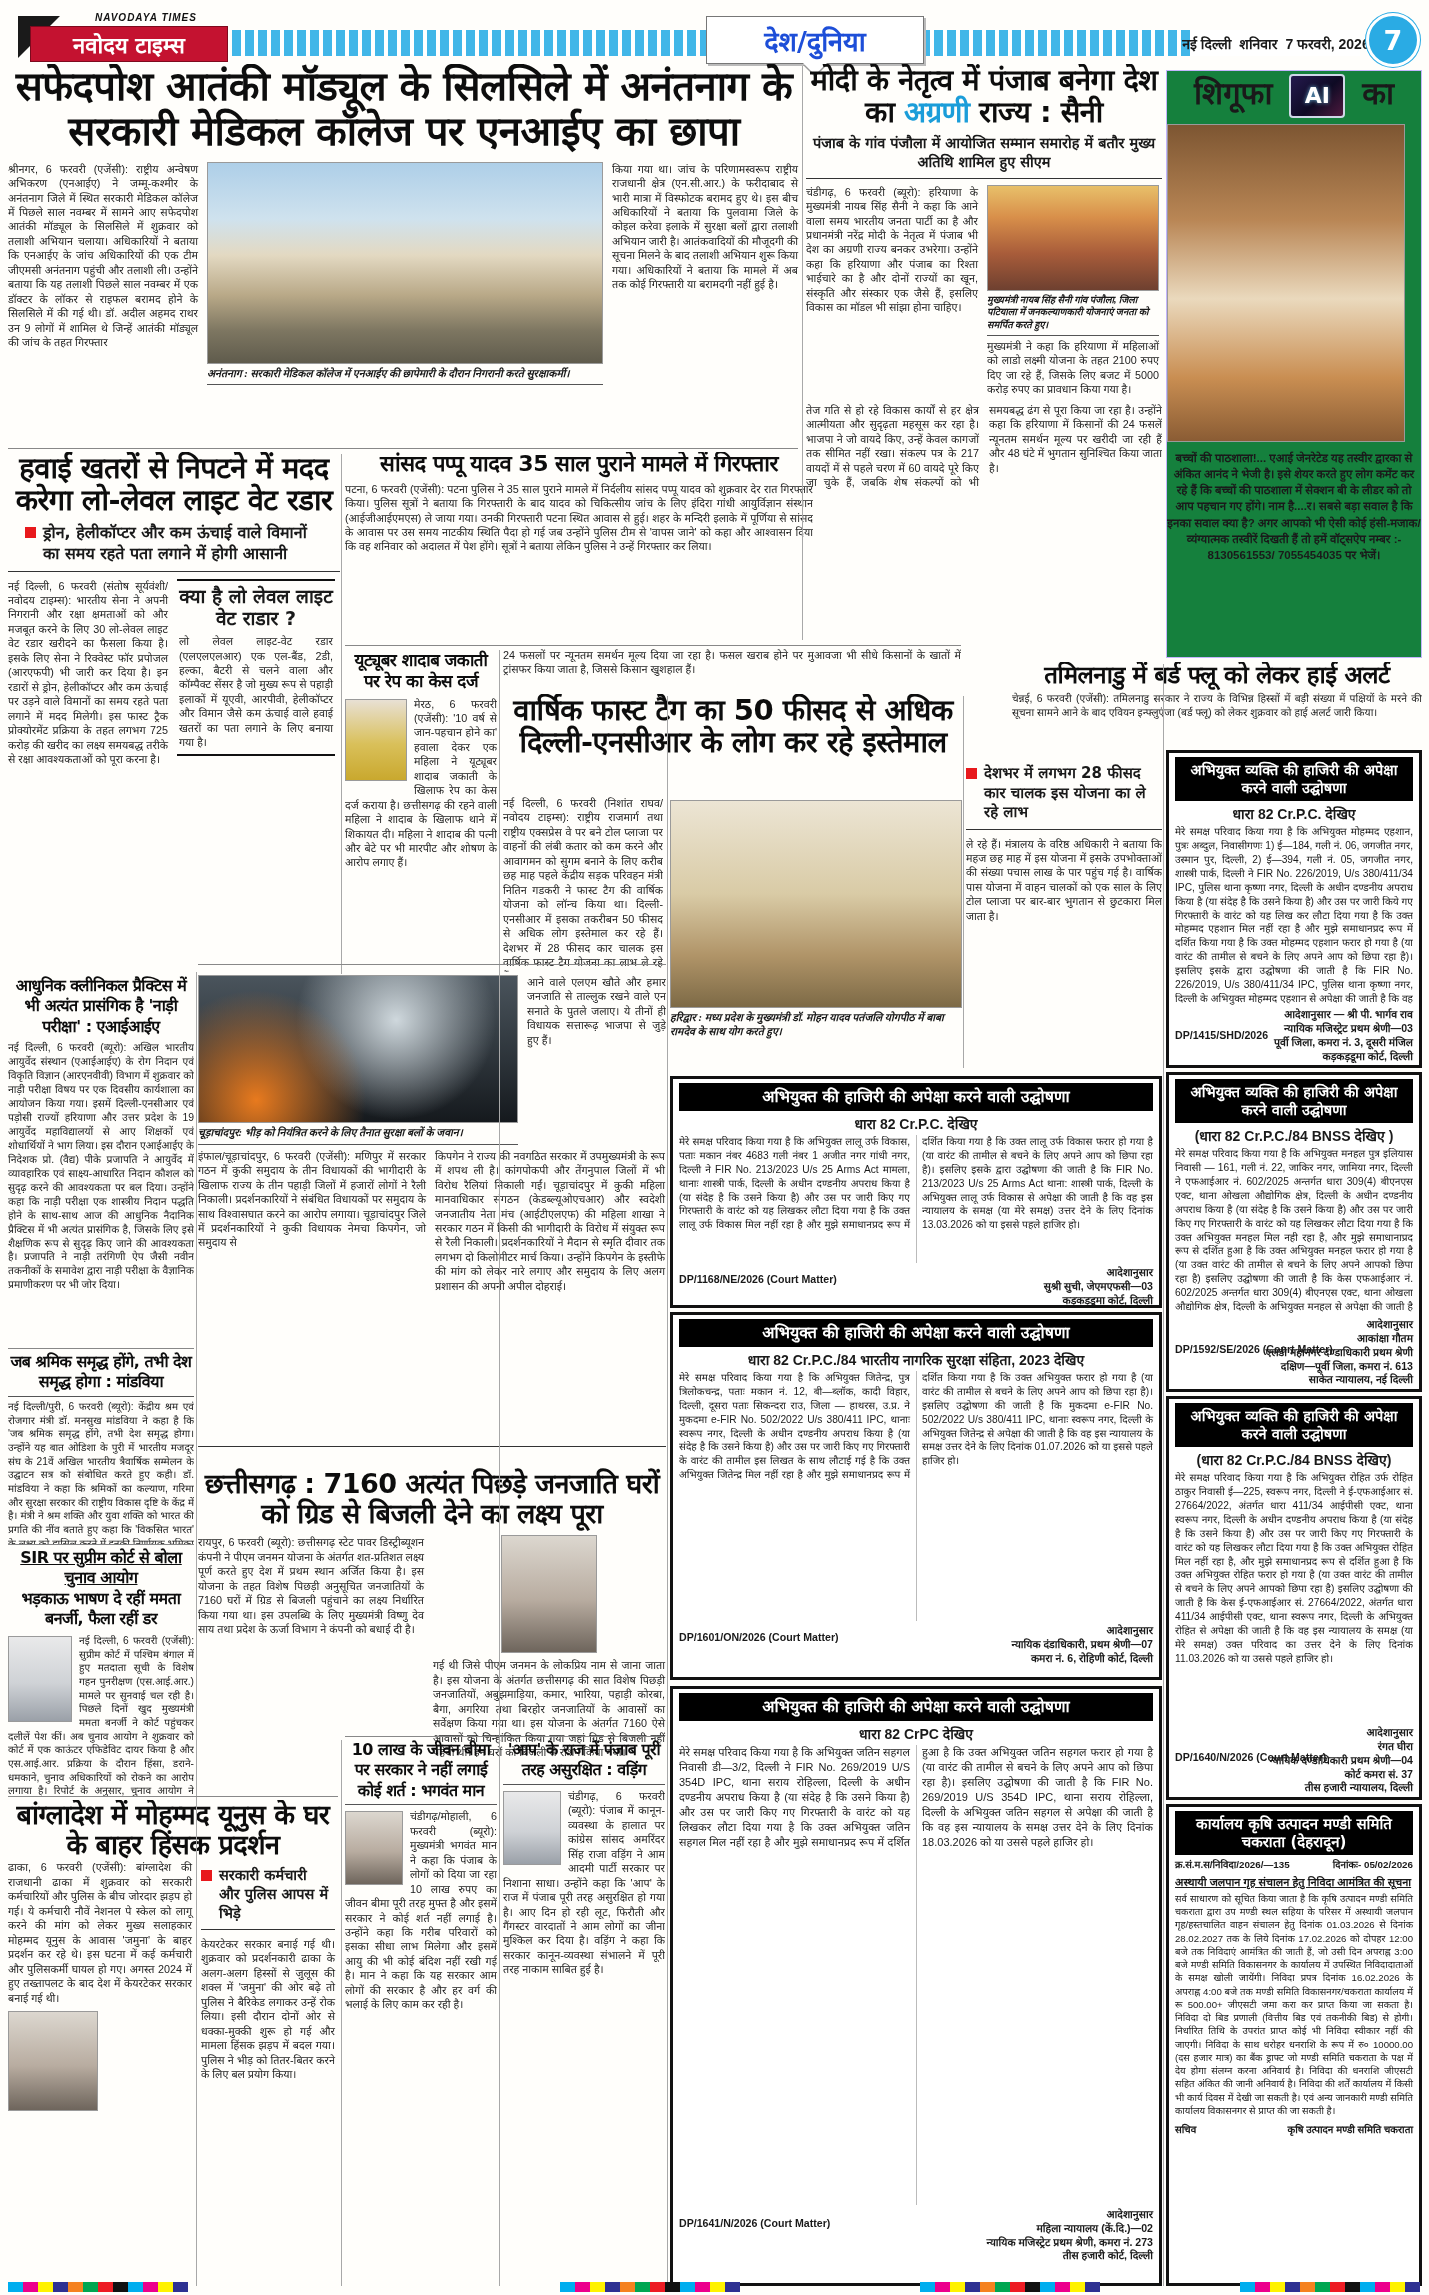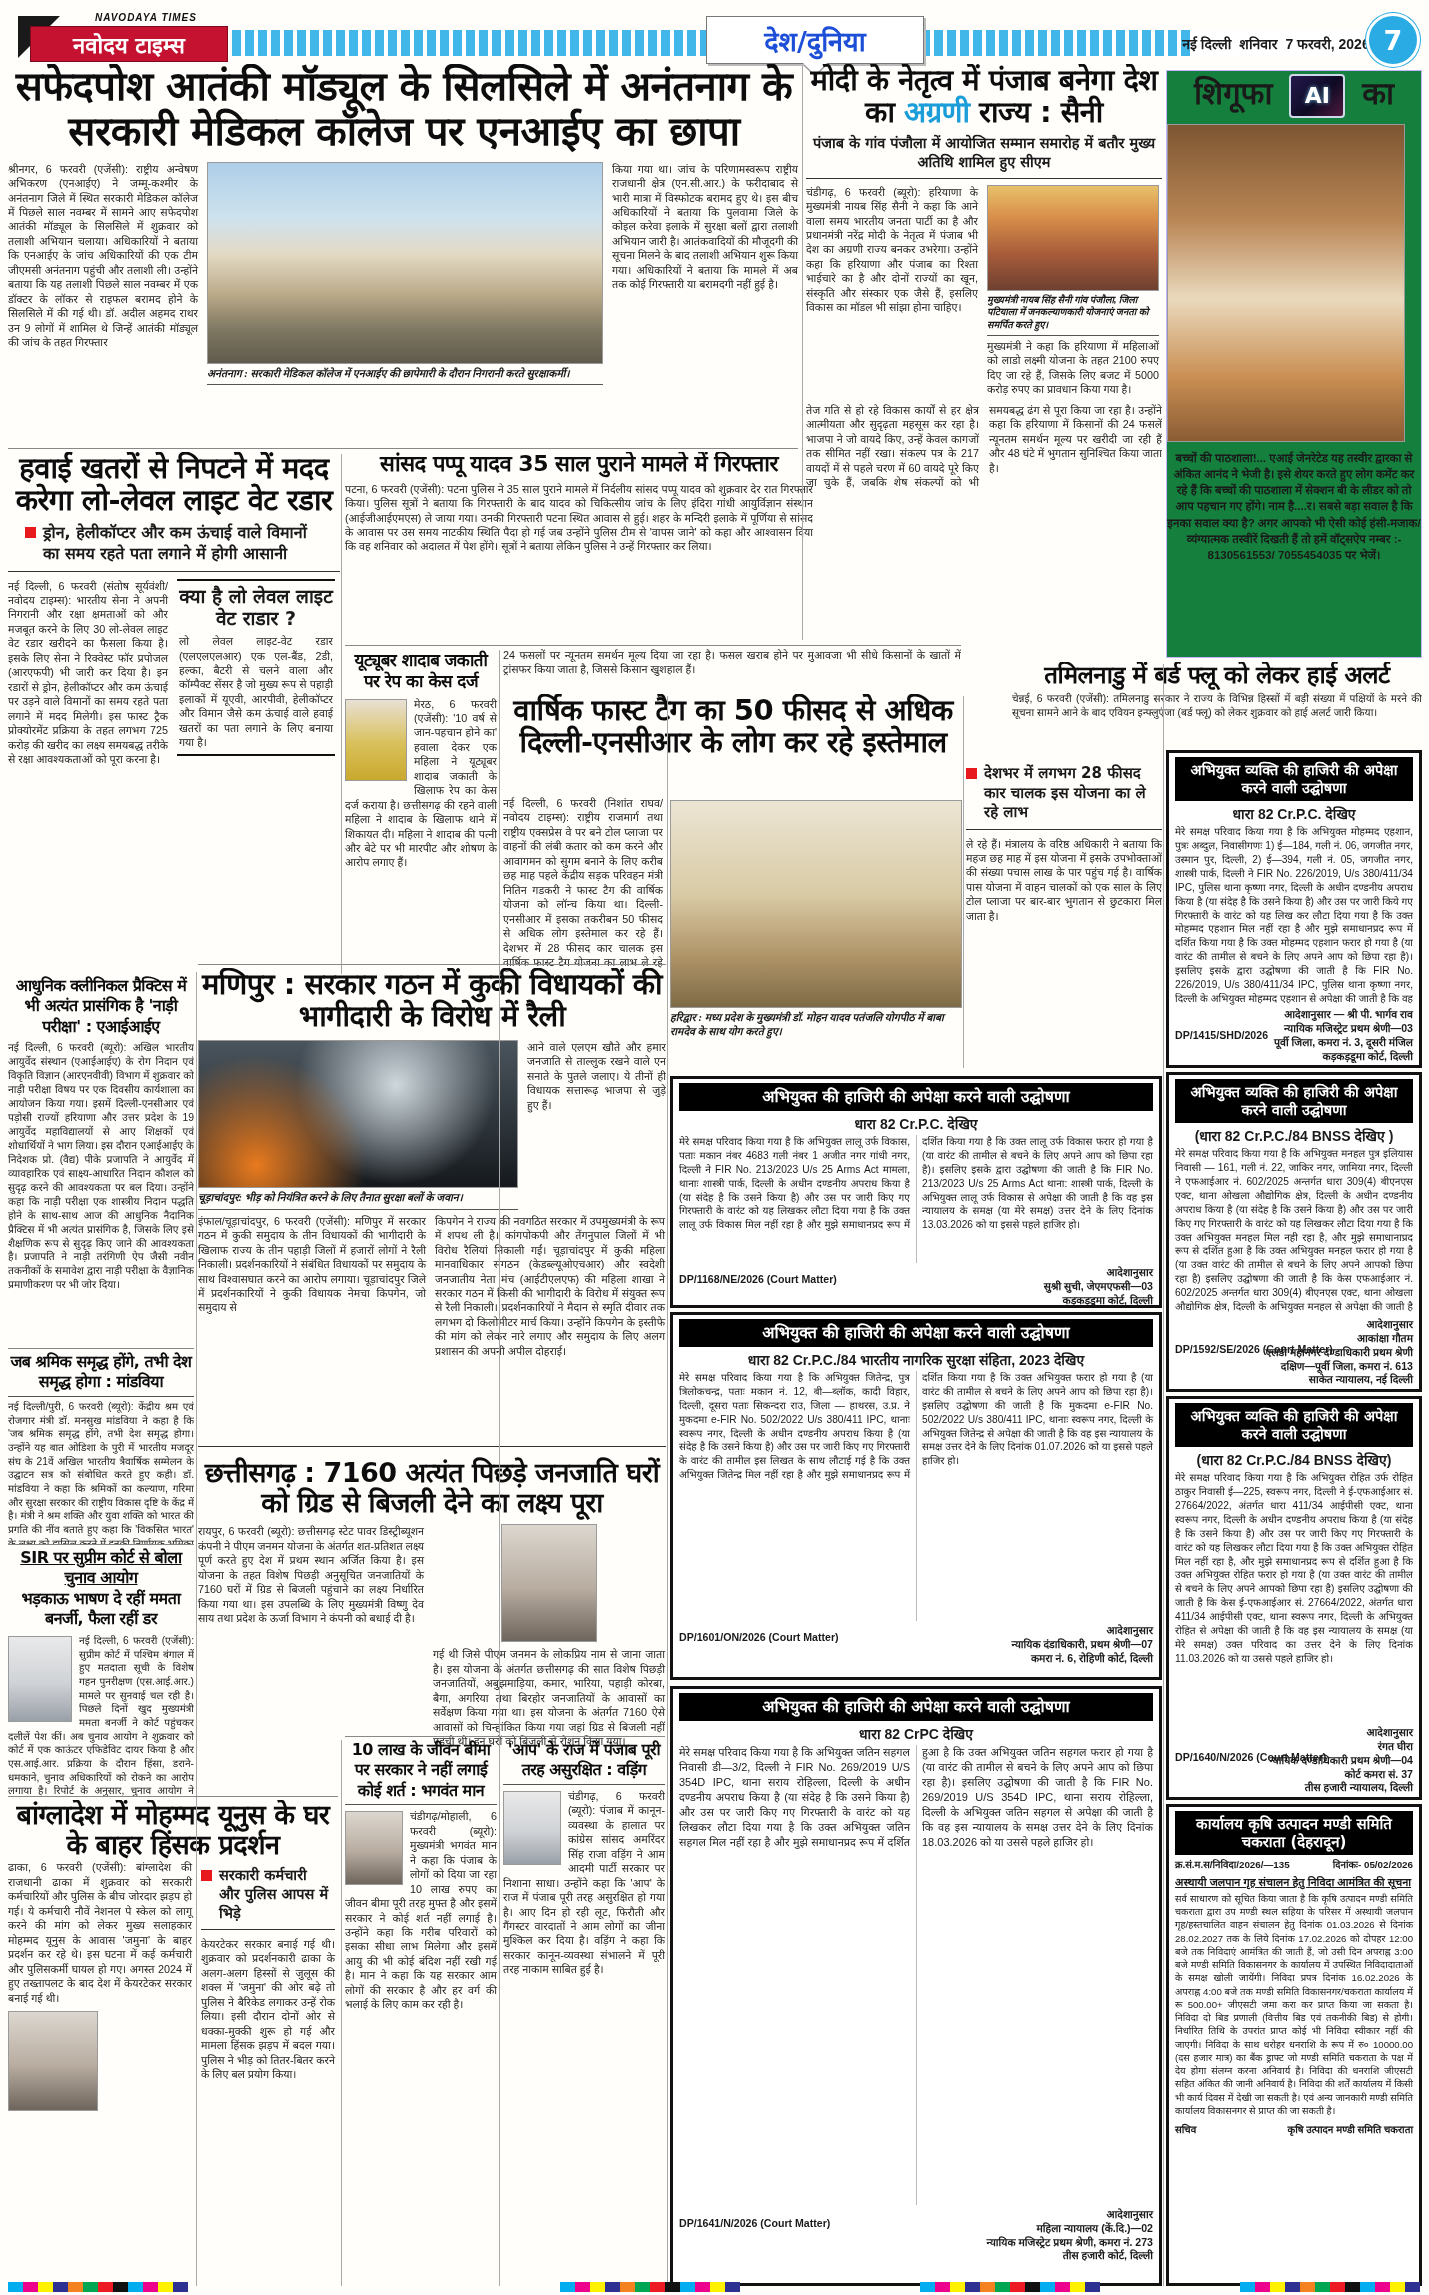--- a/index.html
+++ b/index.html
@@ -222,35 +222,34 @@
         <div class="subwrap" style="justify-content:flex-start;">
             <span class="redsq"></span>
           <span class="sub" style="max-width:112px;font-size:14.5px;">सरकारी कर्मचारी और पुलिस आपस में भिड़े</span>
           </div>
         <div class="body">केयरटेकर सरकार बनाई गई थी। शुक्रवार को प्रदर्शनकारी ढाका के अलग-अलग हिस्सों से जुलूस की शक्ल में 'जमुना' की ओर बढ़े तो पुलिस ने बैरिकेड लगाकर उन्हें रोक लिया। इसी दौरान दोनों ओर से धक्का-मुक्की शुरू हो गई और मामला हिंसक झड़प में बदल गया। पुलिस ने भीड़ को तितर-बितर करने के लिए बल प्रयोग किया।</div>
       </div>
     </div>
   </div>
 
   <div class="art" style="left:198px;top:968px;width:468px;height:476px;">
-    <h1 class="hl h29">मणिपुर : सरकार गठन में कुकी विधायकों की भागीदारी के विरोध में रैली</h1>
     <div class="row" style="margin-top:7px;">
       <div style="width:320px;">
         <div class="photo ph-riot" style="width:320px;height:148px;"></div>
         <div class="cap">चूड़ाचांदपुर: भीड़ को नियंत्रित करने के लिए तैनात सुरक्षा बलों के जवान।</div>
       </div>
       <div class="body" style="width:140px;">आने वाले एलएम खौते और हमार जनजाति से ताल्लुक रखने वाले एन सनाते के पुतले जलाए। ये तीनों ही विधायक सत्तारूढ़ भाजपा से जुड़े हुए हैं।</div>
     </div>
     <div class="row" style="margin-top:4px;">
       <div class="body" style="width:228px;">इंफाल/चूड़ाचांदपुर, 6 फरवरी (एजेंसी): मणिपुर में सरकार गठन में कुकी समुदाय के तीन विधायकों की भागीदारी के खिलाफ राज्य के तीन पहाड़ी जिलों में हजारों लोगों ने रैली निकाली। प्रदर्शनकारियों ने संबंधित विधायकों पर समुदाय के साथ विश्वासघात करने का आरोप लगाया। चूड़ाचांदपुर जिले में प्रदर्शनकारियों ने कुकी विधायक नेमचा किपगेन, जो समुदाय से</div>
       <div class="body" style="width:230px;">किपगेन ने राज्य की नवगठित सरकार में उपमुख्यमंत्री के रूप में शपथ ली है। कांगपोकपी और तेंगनुपाल जिलों में भी विरोध रैलियां निकाली गईं। चूड़ाचांदपुर में कुकी महिला मानवाधिकार संगठन (केडब्ल्यूओएचआर) और स्वदेशी जनजातीय नेता मंच (आईटीएलएफ) की महिला शाखा ने सरकार गठन में किसी की भागीदारी के विरोध में संयुक्त रूप से रैली निकाली। प्रदर्शनकारियों ने मैदान से स्मृति दीवार तक लगभग दो किलोमीटर मार्च किया। उन्होंने किपगेन के इस्तीफे की मांग को लेकर नारे लगाए और समुदाय के लिए अलग प्रशासन की अपनी अपील दोहराई।</div>
     </div>
   </div>
 
-  <div class="art" style="left:198px;top:1446px;width:468px;height:288px;border-top:1.5px solid #333;padding-top:11px;">
+  <div class="art" style="left:198px;top:1446px;width:468px;height:288px;border-top:1.5px solid #333;padding-top:22px;">
     <h1 class="hl h27">छत्तीसगढ़ : 7160 अत्यंत पिछड़े जनजाति घरों को ग्रिड से बिजली देने का लक्ष्य पूरा</h1>
     <div class="row" style="margin-top:6px;">
       <div class="body" style="width:226px;">रायपुर, 6 फरवरी (ब्यूरो): छत्तीसगढ़ स्टेट पावर डिस्ट्रीब्यूशन कंपनी ने पीएम जनमन योजना के अंतर्गत शत-प्रतिशत लक्ष्य पूर्ण करते हुए देश में प्रथम स्थान अर्जित किया है। इस योजना के तहत विशेष पिछड़ी अनुसूचित जनजातियों के 7160 घरों में ग्रिड से बिजली पहुंचाने का लक्ष्य निर्धारित किया गया था। इस उपलब्धि के लिए मुख्यमंत्री विष्णु देव साय तथा प्रदेश के ऊर्जा विभाग ने कंपनी को बधाई दी है।</div>
       <div style="width:232px;">
         <div class="photo ph-port" style="width:96px;height:118px;margin:0 auto 5px auto;"></div>
         <div class="body">गई थी जिसे पीएम जनमन के लोकप्रिय नाम से जाना जाता है। इस योजना के अंतर्गत छत्तीसगढ़ की सात विशेष पिछड़ी जनजातियों, अबुझमाड़िया, कमार, भारिया, पहाड़ी कोरबा, बैगा, अगरिया तथा बिरहोर जनजातियों के आवासों का सर्वेक्षण किया गया था। इस योजना के अंतर्गत 7160 ऐसे आवासों को चिन्हांकित किया गया जहां ग्रिड से बिजली नहीं पहुंची थी। इन घरों को बिजली से रोशन किया गया।</div>
       </div>
     </div>
   </div>
 

